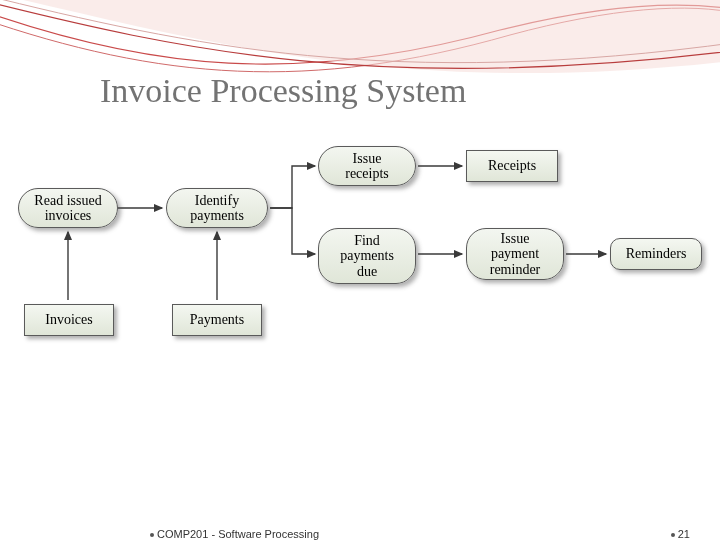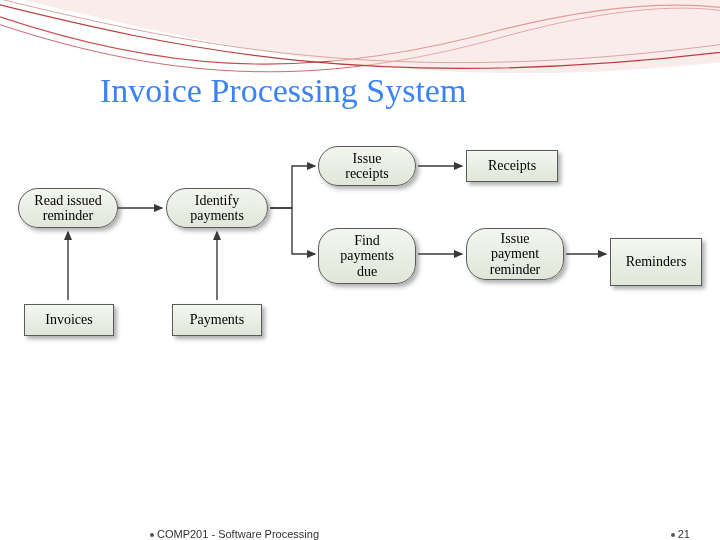--- a/index.html
+++ b/index.html
@@ -16,21 +16,21 @@
     top: 0; left: 0;
     width: 720px; height: 120px;
     pointer-events: none;
   }
   .title {
     position: absolute;
     top: 72px;
     left: 100px;
     font-size: 34px;
     font-family: "Georgia", serif;
-    color: #3b82f6;
+    color: #737373;
     font-weight: 400;
   }
   .diagram {
     position: absolute;
     top: 130px;
     left: 0;
     width: 720px;
     height: 340px;
   }
   .node {
@@ -121,39 +121,39 @@
     <line x1="418" y1="124" x2="462" y2="124" stroke="#3a3a3a" stroke-width="1.4" marker-end="url(#ah)"></line>
 
     <line x1="566" y1="124" x2="606" y2="124" stroke="#3a3a3a" stroke-width="1.4" marker-end="url(#ah)"></line>
 
     <line x1="68" y1="170" x2="68" y2="102" stroke="#3a3a3a" stroke-width="1.4" marker-end="url(#ah)"></line>
 
     <line x1="217" y1="170" x2="217" y2="102" stroke="#3a3a3a" stroke-width="1.4" marker-end="url(#ah)"></line>
   </svg>
 
   <div class="node process" style="left:18px; top:58px; width:100px; height:40px; white-space:pre-line;">Read issued
-reminder</div>
+invoices</div>
 
   <div class="node process" style="left:166px; top:58px; width:102px; height:40px; white-space:pre-line;">Identify
 payments</div>
 
   <div class="node process" style="left:318px; top:16px; width:98px; height:40px; white-space:pre-line;">Issue
 receipts</div>
 
   <div class="node process" style="left:318px; top:98px; width:98px; height:56px; white-space:pre-line;">Find
 payments
 due</div>
 
   <div class="node process" style="left:466px; top:98px; width:98px; height:52px; white-space:pre-line;">Issue
 payment
 reminder</div>
 
   <div class="node store" style="left:466px; top:20px; width:92px; height:32px;">Receipts</div>
 
-  <div class="node store" style="left:610px; top:108px; width:92px; height:48px;">Reminders</div>
+  <div class="node store" style="left:610px; top:108px; width:92px; height:32px;border-radius:10px;">Reminders</div>
 
   <div class="node store" style="left:24px; top:174px; width:90px; height:32px;">Invoices</div>
 
   <div class="node store" style="left:172px; top:174px; width:90px; height:32px;">Payments</div>
 
 </div>
 
 <div class="footer">
   <span class="footer-left">
     <span class="bullet"></span><span>COMP201 - Software Processing</span>

